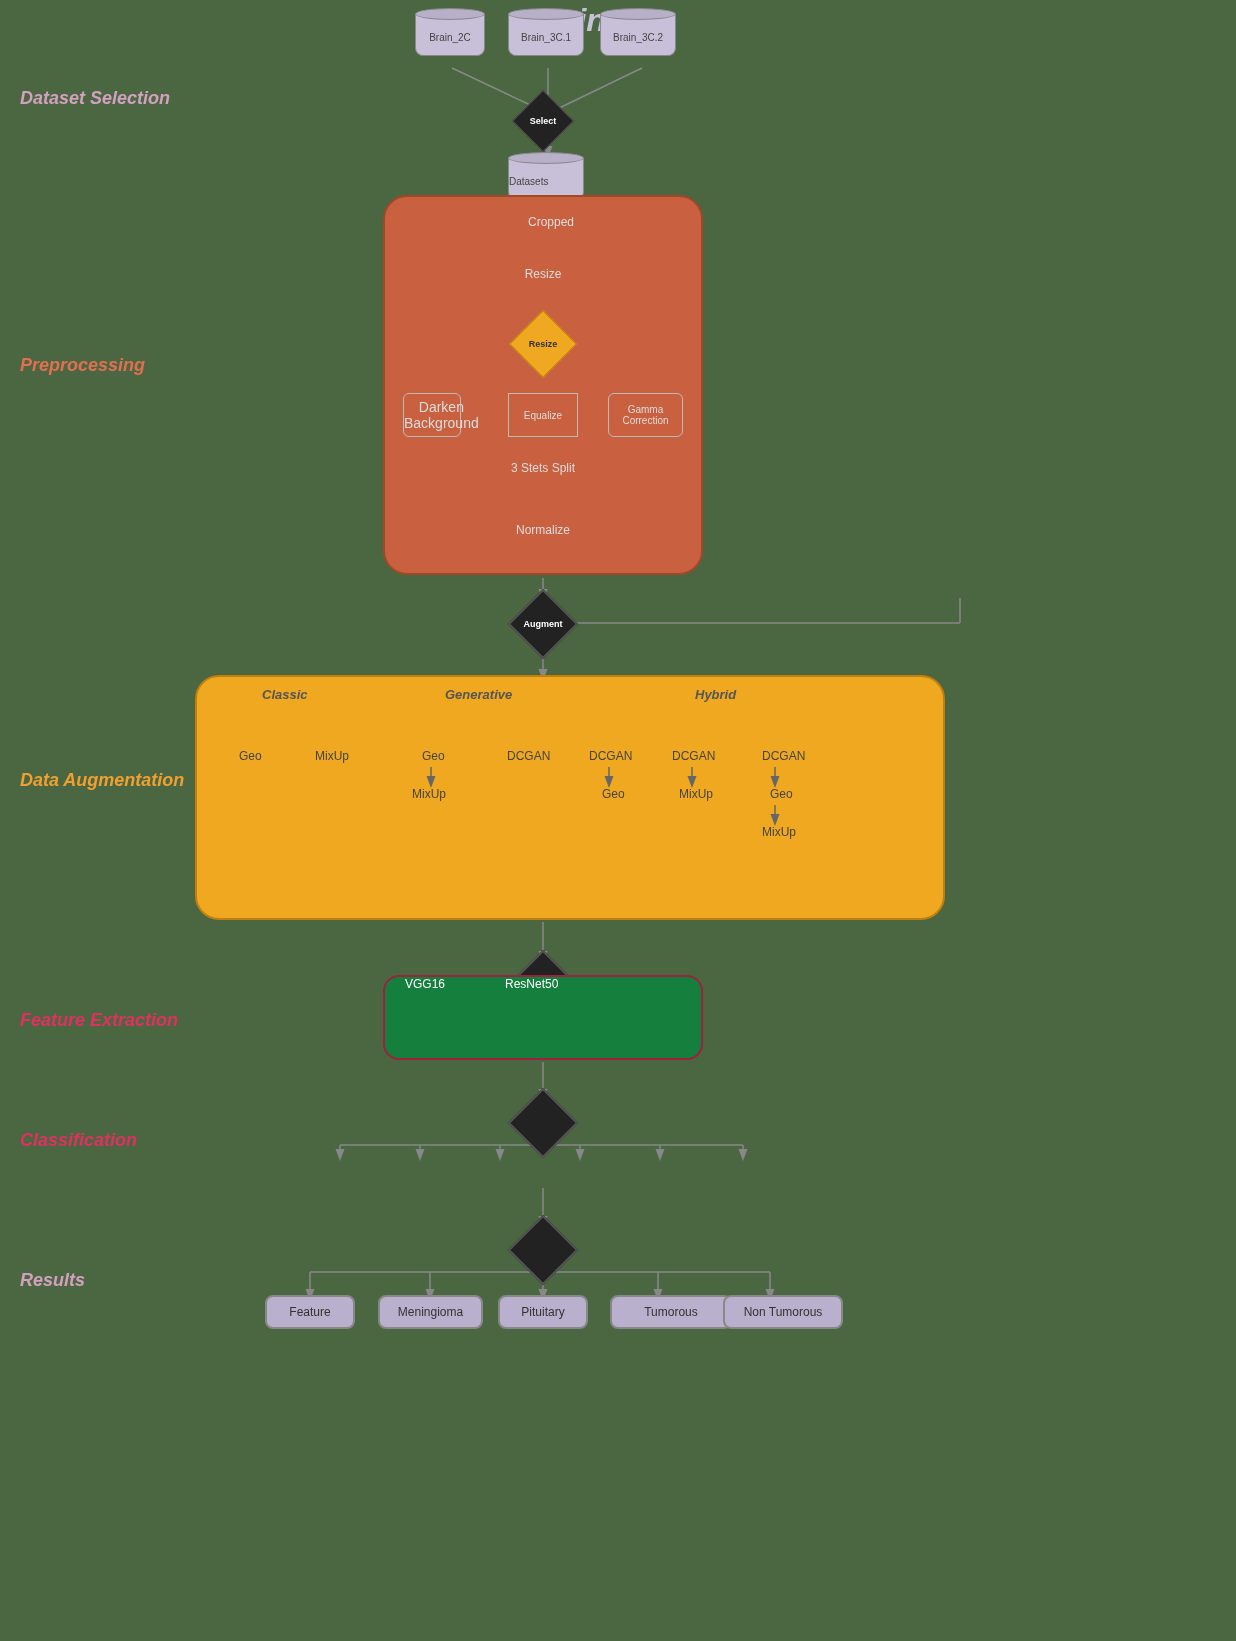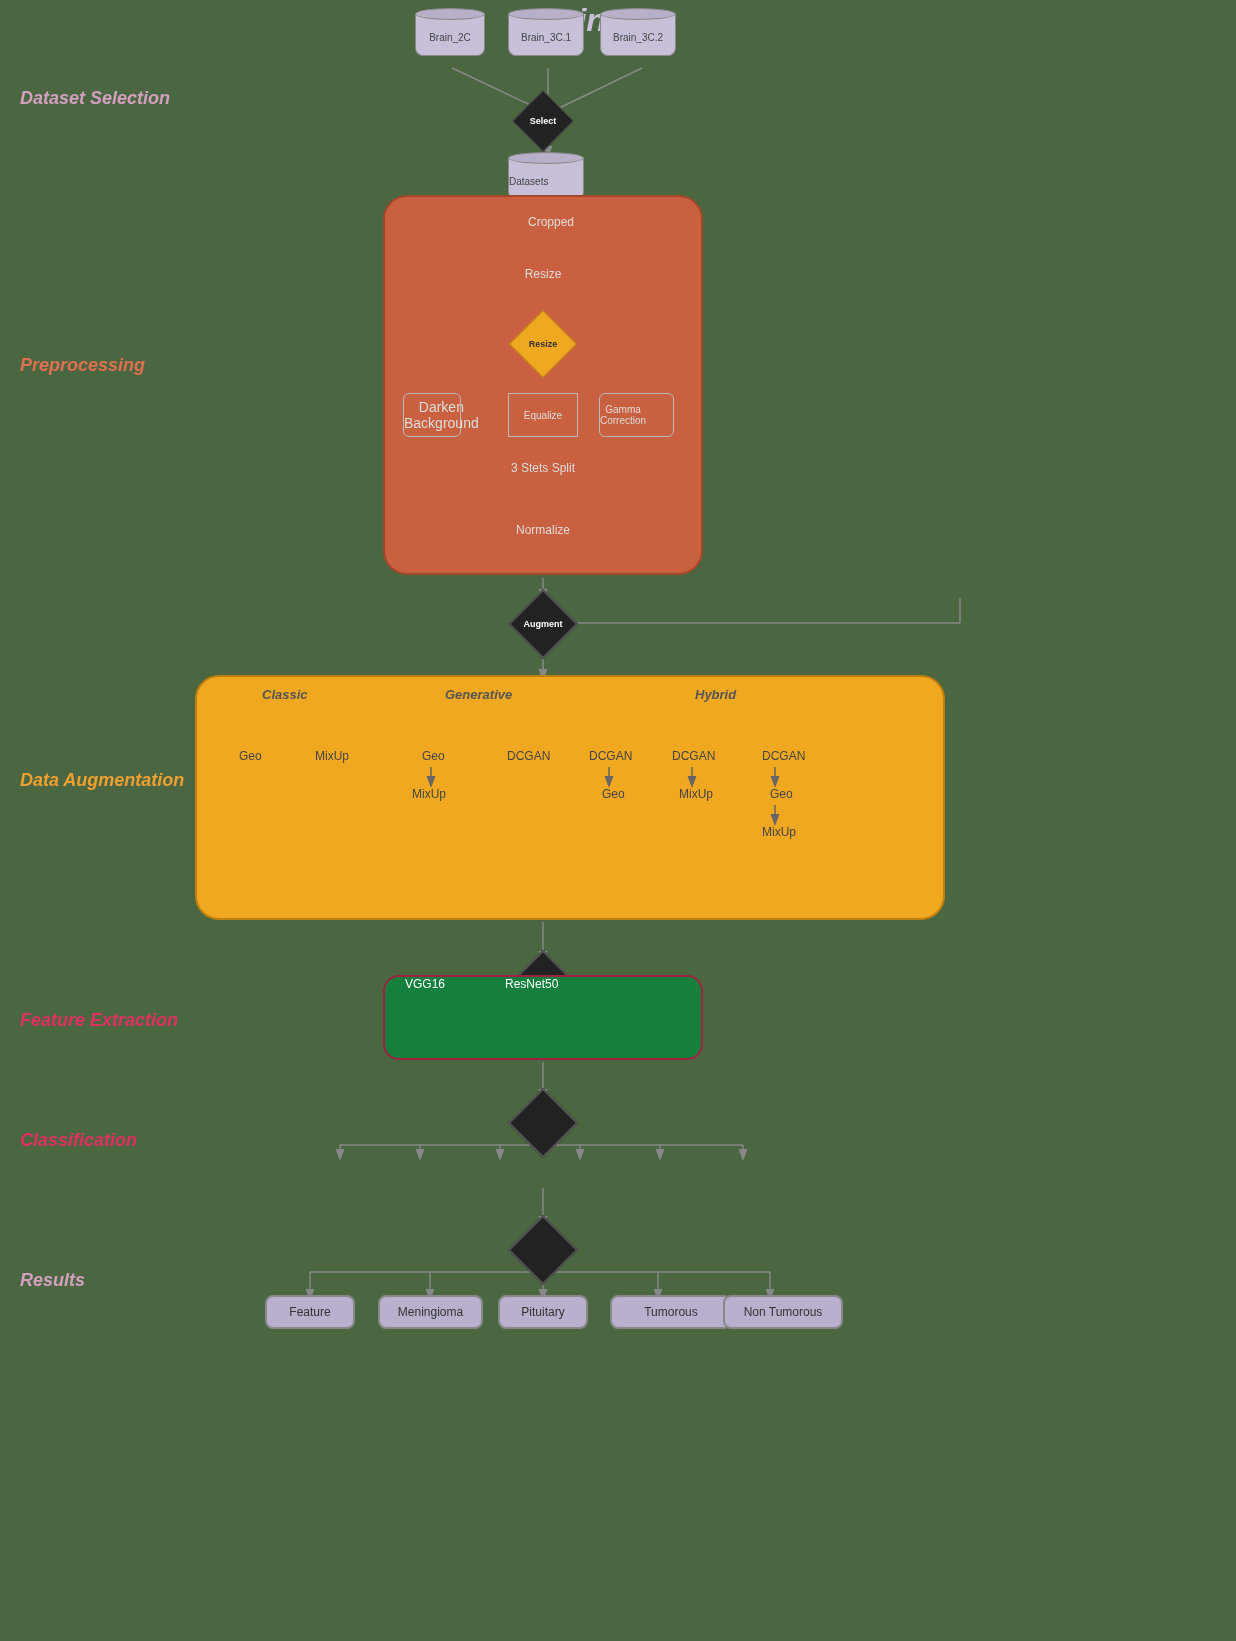--- a/index.html
+++ b/index.html
@@ -294,21 +294,21 @@
 
     <div style="position:absolute; top:196px; left:18px; width:58px; height:44px; border:1.5px solid #bbb; border-radius:6px; display:flex; align-items:center; justify-content:flex-start; font-size:14px; color:#ddd; text-align:center;">
       <span style="white-space:pre-line;">Darken
 Background</span>
     </div>
 
     <div style="position:absolute; top:196px; left:calc(50% - 35px); width:70px; height:44px; border:1.5px solid #bbb; border-radius:0; display:flex; align-items:center; justify-content:center; font-size:10px; color:#ddd;">
       <span>Equalize</span>
     </div>
 
-    <div style="position:absolute; top:196px; right:27px; width:75px; height:44px; border:1.5px solid #bbb; border-radius:6px; display:flex; align-items:center; justify-content:flex-start; font-size:10px; color:#ddd; text-align:center;">
+    <div style="position:absolute; top:196px; right:18px; width:75px; height:44px; border:1.5px solid #bbb; border-radius:6px; display:flex; align-items:center; justify-content:center; font-size:10px; color:#ddd; text-align:center;">
       <span style="white-space:pre-line;">Gamma
 Correction</span>
     </div>
 
     <div style="position:absolute; top:264px; left:50%; transform:translateX(-50%); font-size:12px; color:#ddd; font-weight:500; white-space:nowrap;">
       <span>3 Stets Split</span>
     </div>
 
     <div style="position:absolute; top:326px; left:50%; transform:translateX(-50%); font-size:12px; color:#ddd; font-weight:500;">
       <span>Normalize</span>

